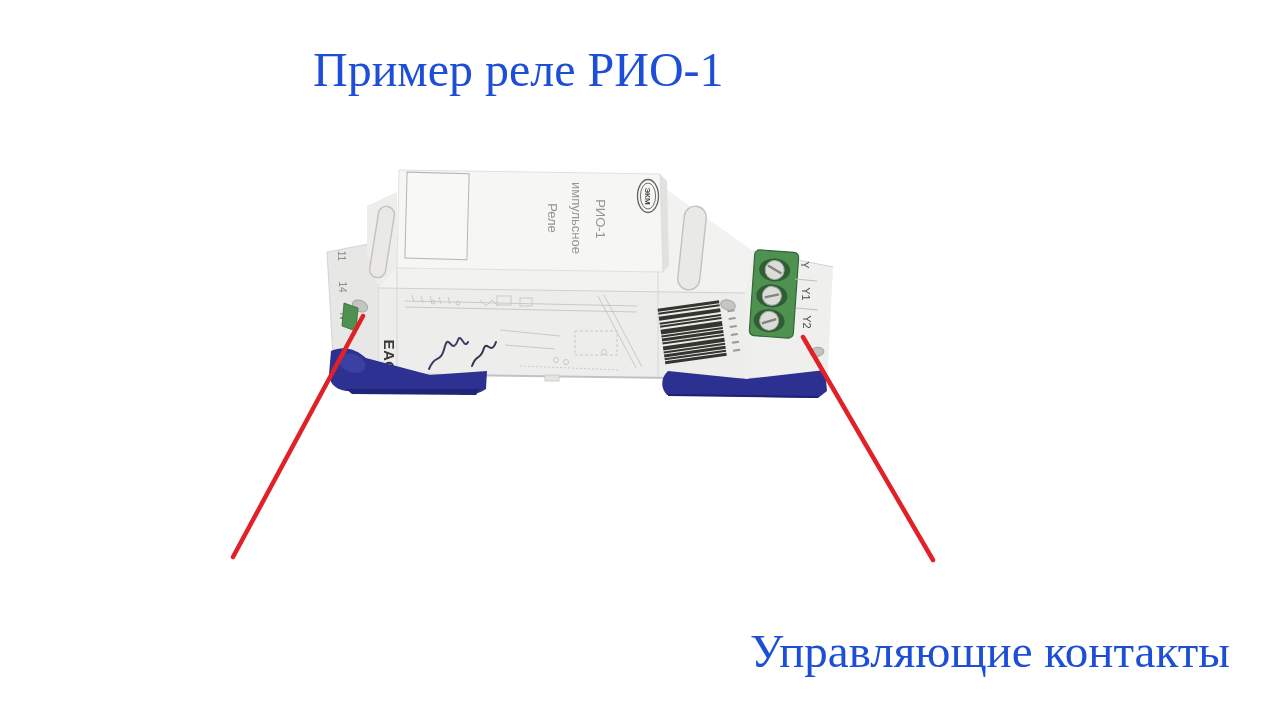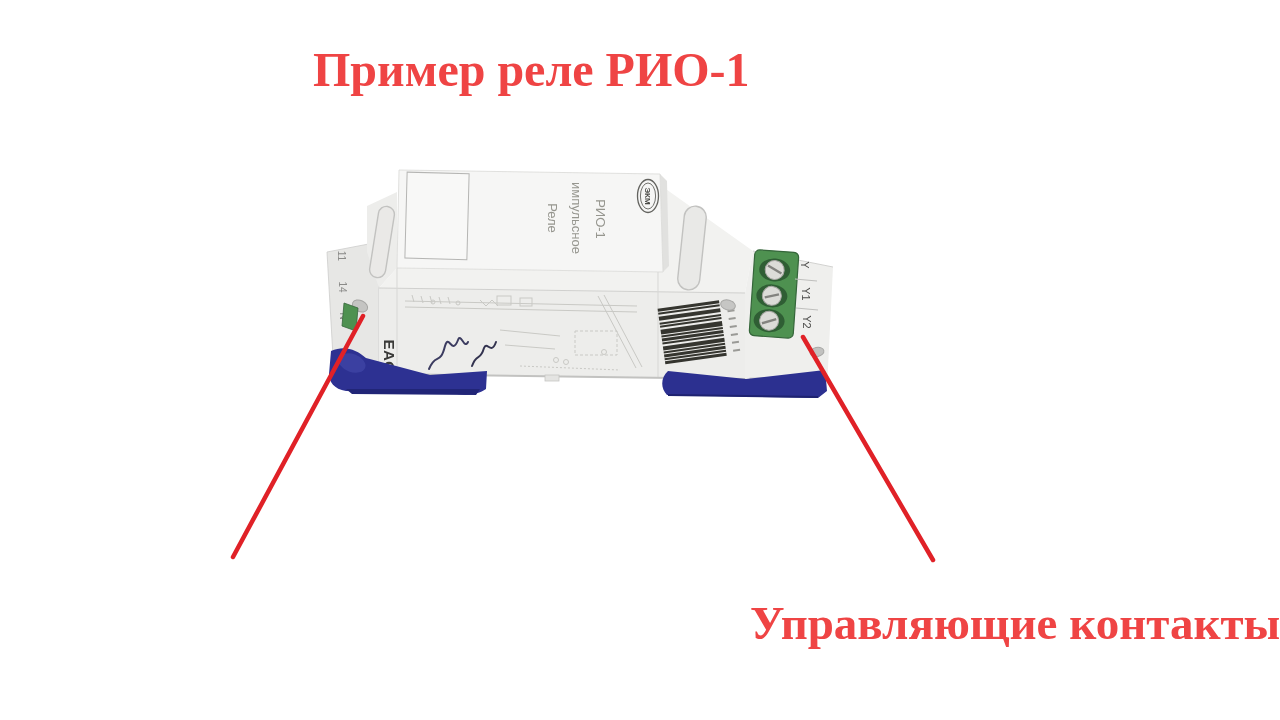--- a/index.html
+++ b/index.html
@@ -1,21 +1,21 @@
 <!DOCTYPE html>
 <html><head>
 <meta charset="utf-8">
 <style>
   html,body{margin:0;padding:0;background:#fff;}
   #stage{position:relative;width:1280px;height:720px;background:#ffffff;overflow:hidden;
          font-family:"Liberation Serif", serif;}
-  .caption{position:absolute;color:#ef4444;white-space:nowrap;line-height:1.1;font-weight:bold;}
+  .caption{position:absolute;color:#1d4ed8;white-space:nowrap;line-height:1.1;}
   #title{left:313px;top:44px;font-size:48px;}
   #label-left{left:86px;top:602px;font-size:47px;}
-  #label-right{left:750px;top:598px;font-size:47px;text-align:center;}
+  #label-right{left:750px;top:626px;font-size:47px;text-align:center;}
   svg{position:absolute;left:0;top:0;}
   svg text{font-family:"Liberation Sans", sans-serif;}
 </style>
 </head>
 <body>
 
 <div id="stage">
 
   <svg width="1280" height="720" viewBox="0 0 1280 720">
 

